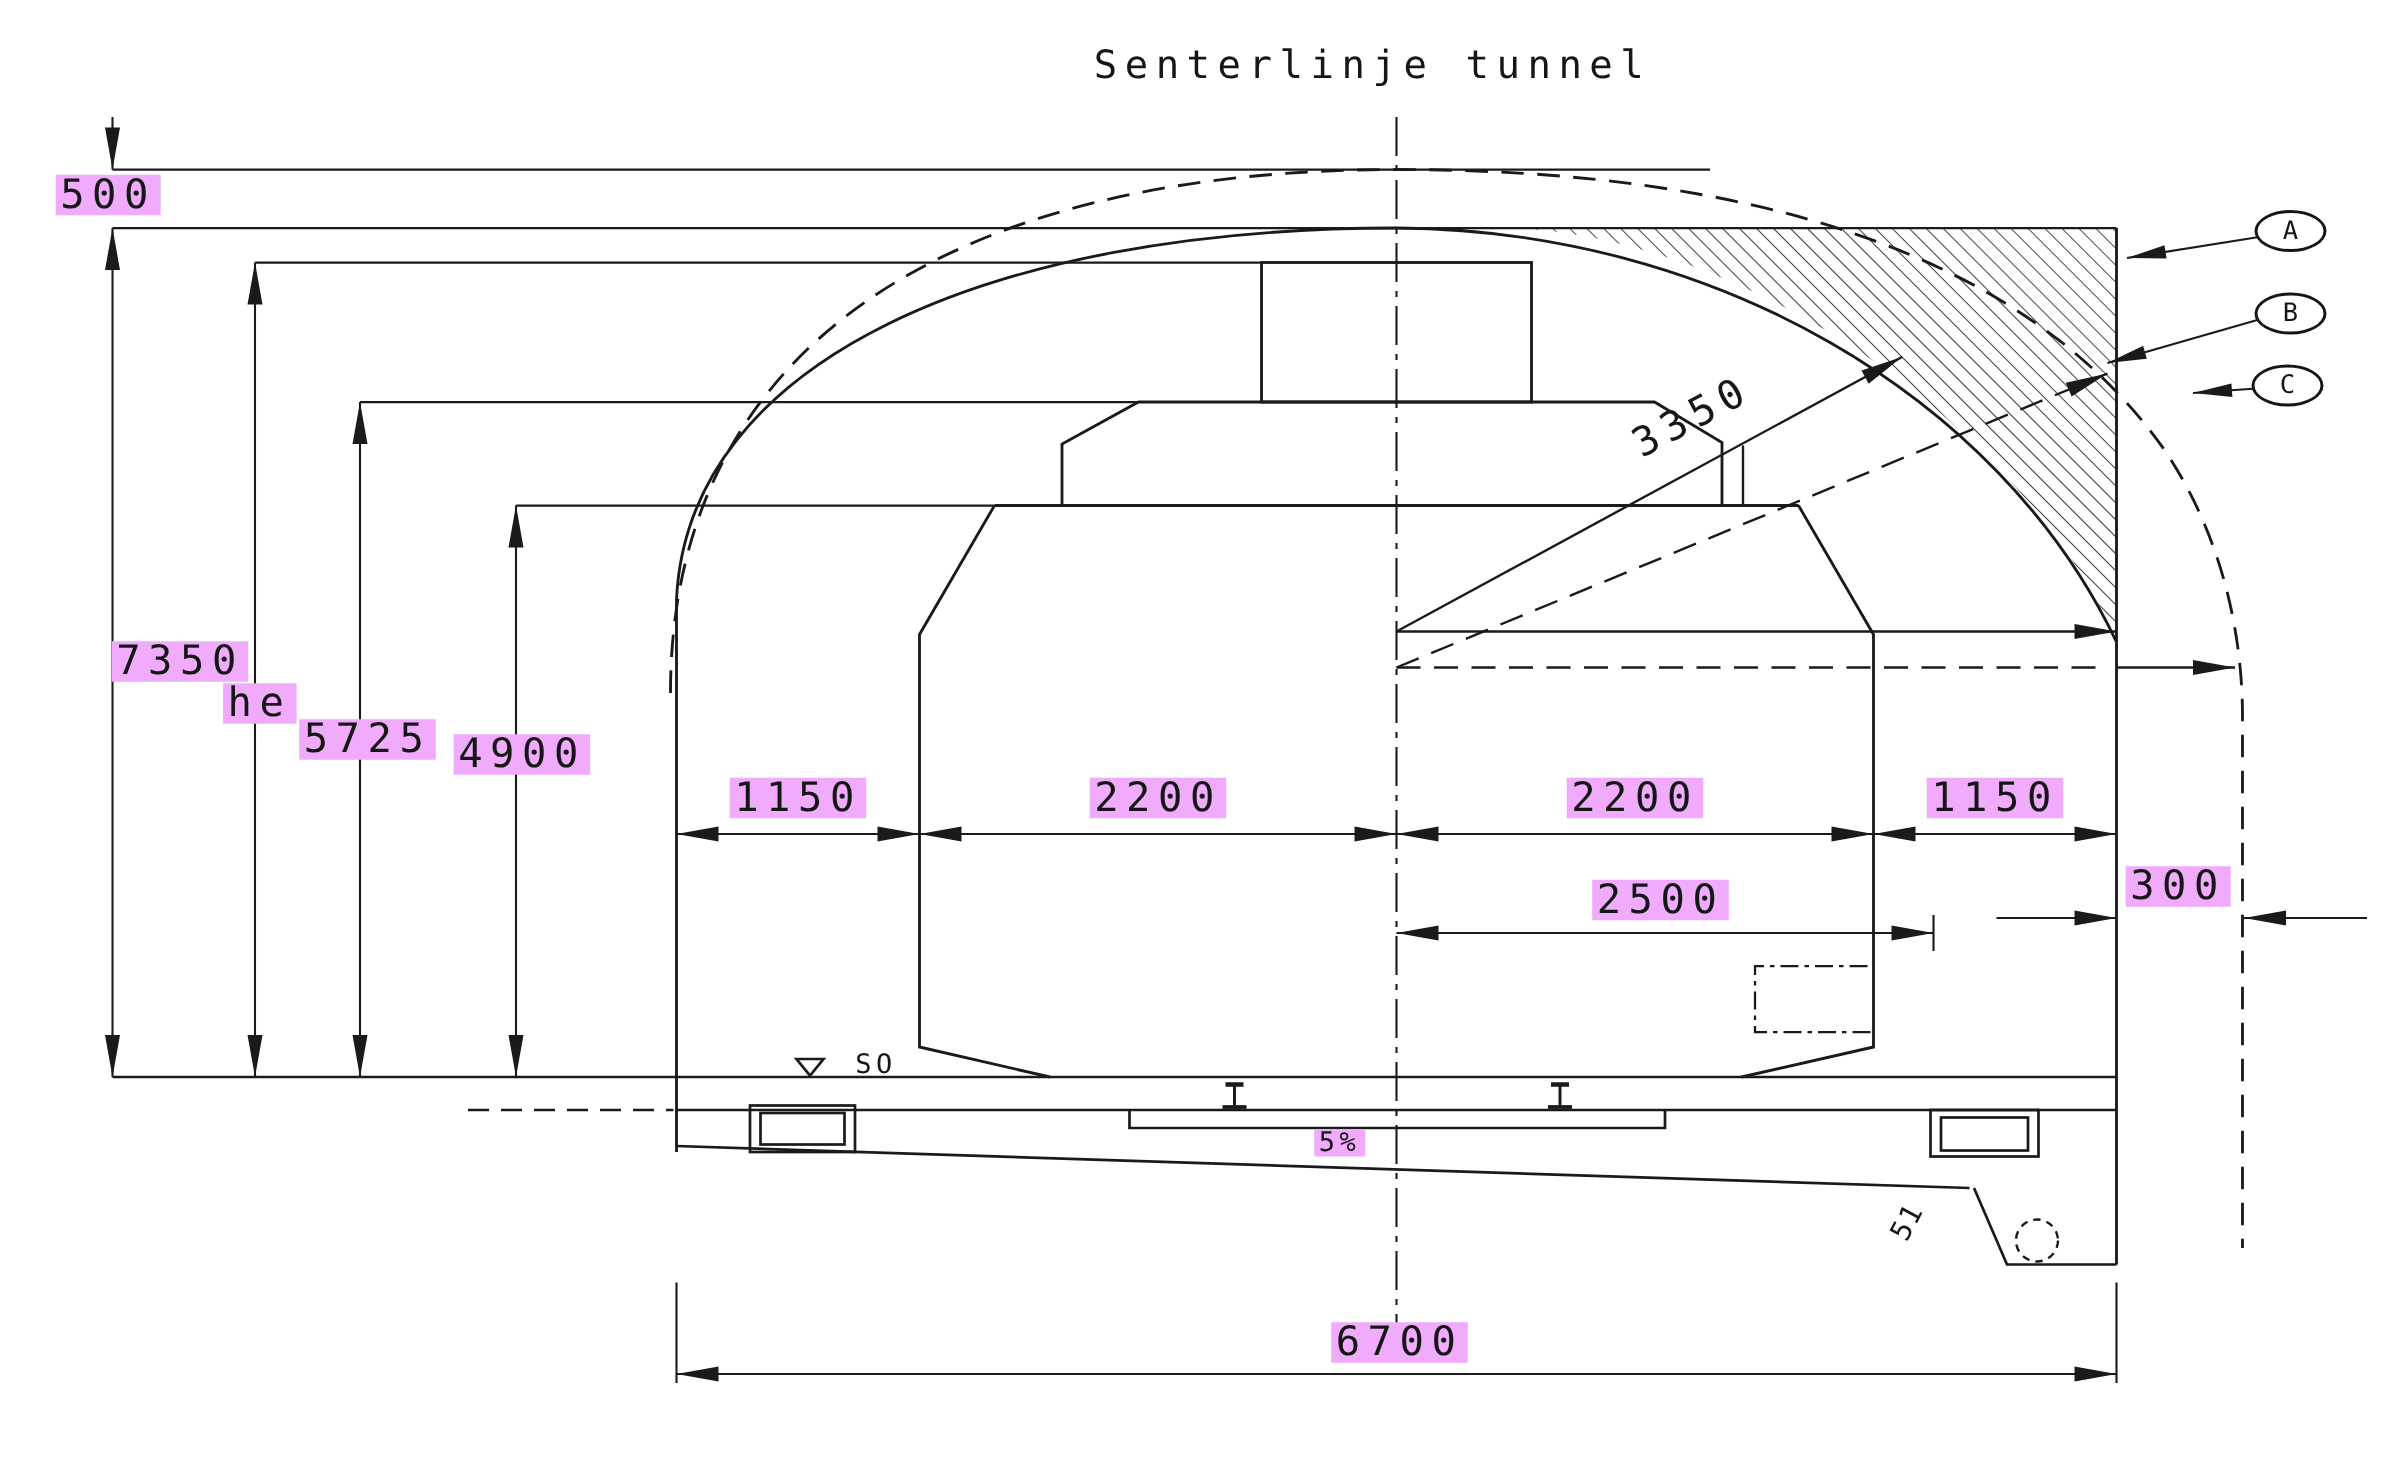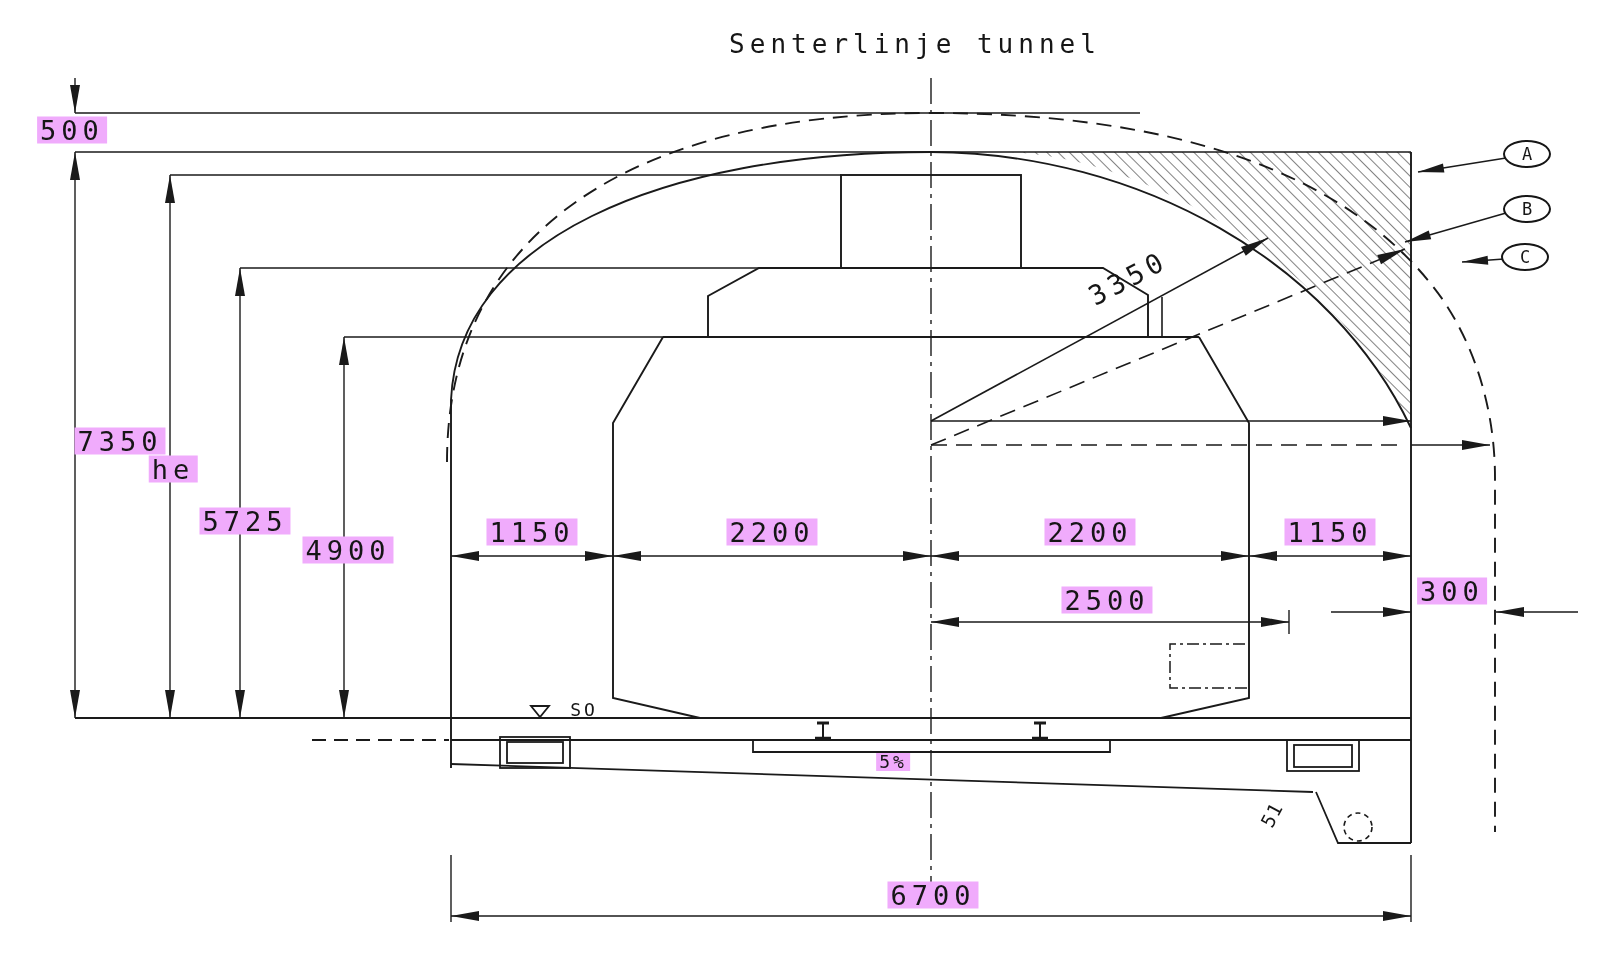--- a/index.html
+++ b/index.html
@@ -159,22 +159,22 @@
     <polygon points="0,0 -26,4.5 -26,-4.5" transform="translate(1405,242) rotate(164)"></polygon>
     <polygon points="0,0 -26,4.5 -26,-4.5" transform="translate(1462,262) rotate(176)"></polygon>
   </g>
 </svg>
 
 <div class="lbl title" style="left:915px;top:44px;">Senterlinje tunnel</div>
 
 <div class="lbl" style="left:72px;top:130px;">500</div>
 <div class="lbl" style="left:78px;top:441px;margin-left:42px;">7350</div>
 <div class="lbl" style="left:173px;top:449px;margin-top:20px;">he</div>
-<div class="lbl" style="left:245px;top:493px;margin-top:28px;">5725</div>
-<div class="lbl" style="left:348px;top:550px;">4900</div>
+<div class="lbl" style="left:245px;top:493px;">5725</div>
+<div class="lbl" style="left:348px;top:503px;">4900</div>
 
 <div class="lbl" style="left:532px;top:532px;">1150</div>
 <div class="lbl" style="left:772px;top:532px;">2200</div>
 <div class="lbl" style="left:1090px;top:532px;">2200</div>
 <div class="lbl" style="left:1330px;top:532px;">1150</div>
 <div class="lbl" style="left:1063px;top:600px;margin-left:44px;">2500</div>
 <div class="lbl" style="left:1452px;top:591px;">300</div>
 <div class="lbl" style="left:933px;top:895px;">6700</div>
 
 <div class="lbl rot3350" style="left:1128px;top:278px;">3350</div>

